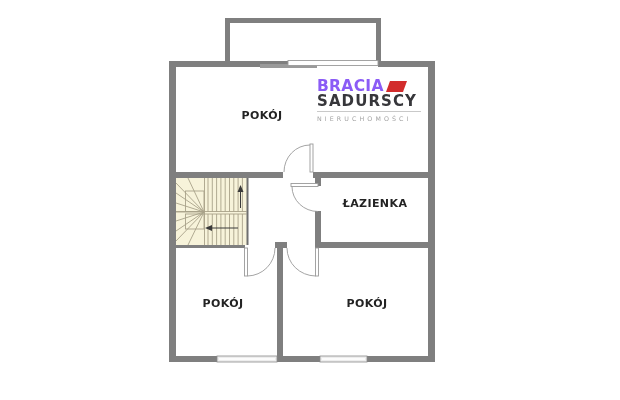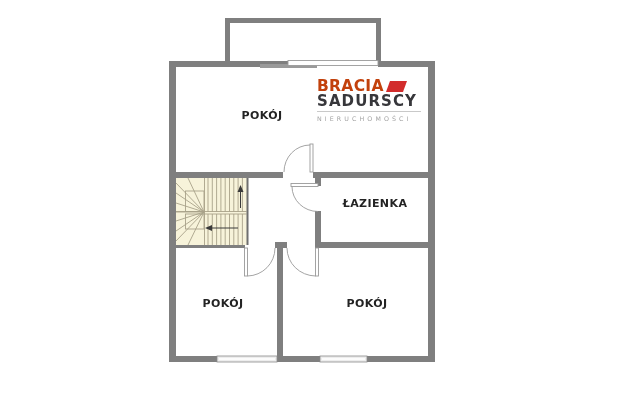--- a/index.html
+++ b/index.html
@@ -8,21 +8,21 @@
     font-family:"DejaVu Sans","Liberation Sans",sans-serif;
   }
   #plan-svg{position:absolute;left:0;top:0;}
   .room-label{
     position:absolute;transform:translate(-50%,-50%);
     font-size:11px;font-weight:bold;color:#232323;letter-spacing:.4px;white-space:nowrap;
   }
   
   #logo{position:absolute;left:317px;top:79px;width:110px;}
   .logo-row{display:flex;align-items:flex-start;}
-  .logo-line1{font-size:15.5px;font-weight:bold;color:#c2410c;line-height:.95;letter-spacing:.3px;}
+  .logo-line1{font-size:15.5px;font-weight:bold;color:#8b5cf6;line-height:.95;letter-spacing:.3px;}
   .logo-line2{font-size:15px;font-weight:bold;color:#37373b;line-height:1.0;letter-spacing:1.1px;}
   .logo-flag{width:17px;height:11px;background:#d22c2c;transform:skewX(-20deg);margin:2px 0 0 4px;}
   .logo-rule{border-top:1px solid #c9c9c9;margin:2px 0 3px 0;width:104px;}
   .logo-tagline{font-size:6.3px;color:#a3a3a3;letter-spacing:3.1px;white-space:nowrap;}
 </style>
 </head>
 <body>
 
 <div id="stage">
 

